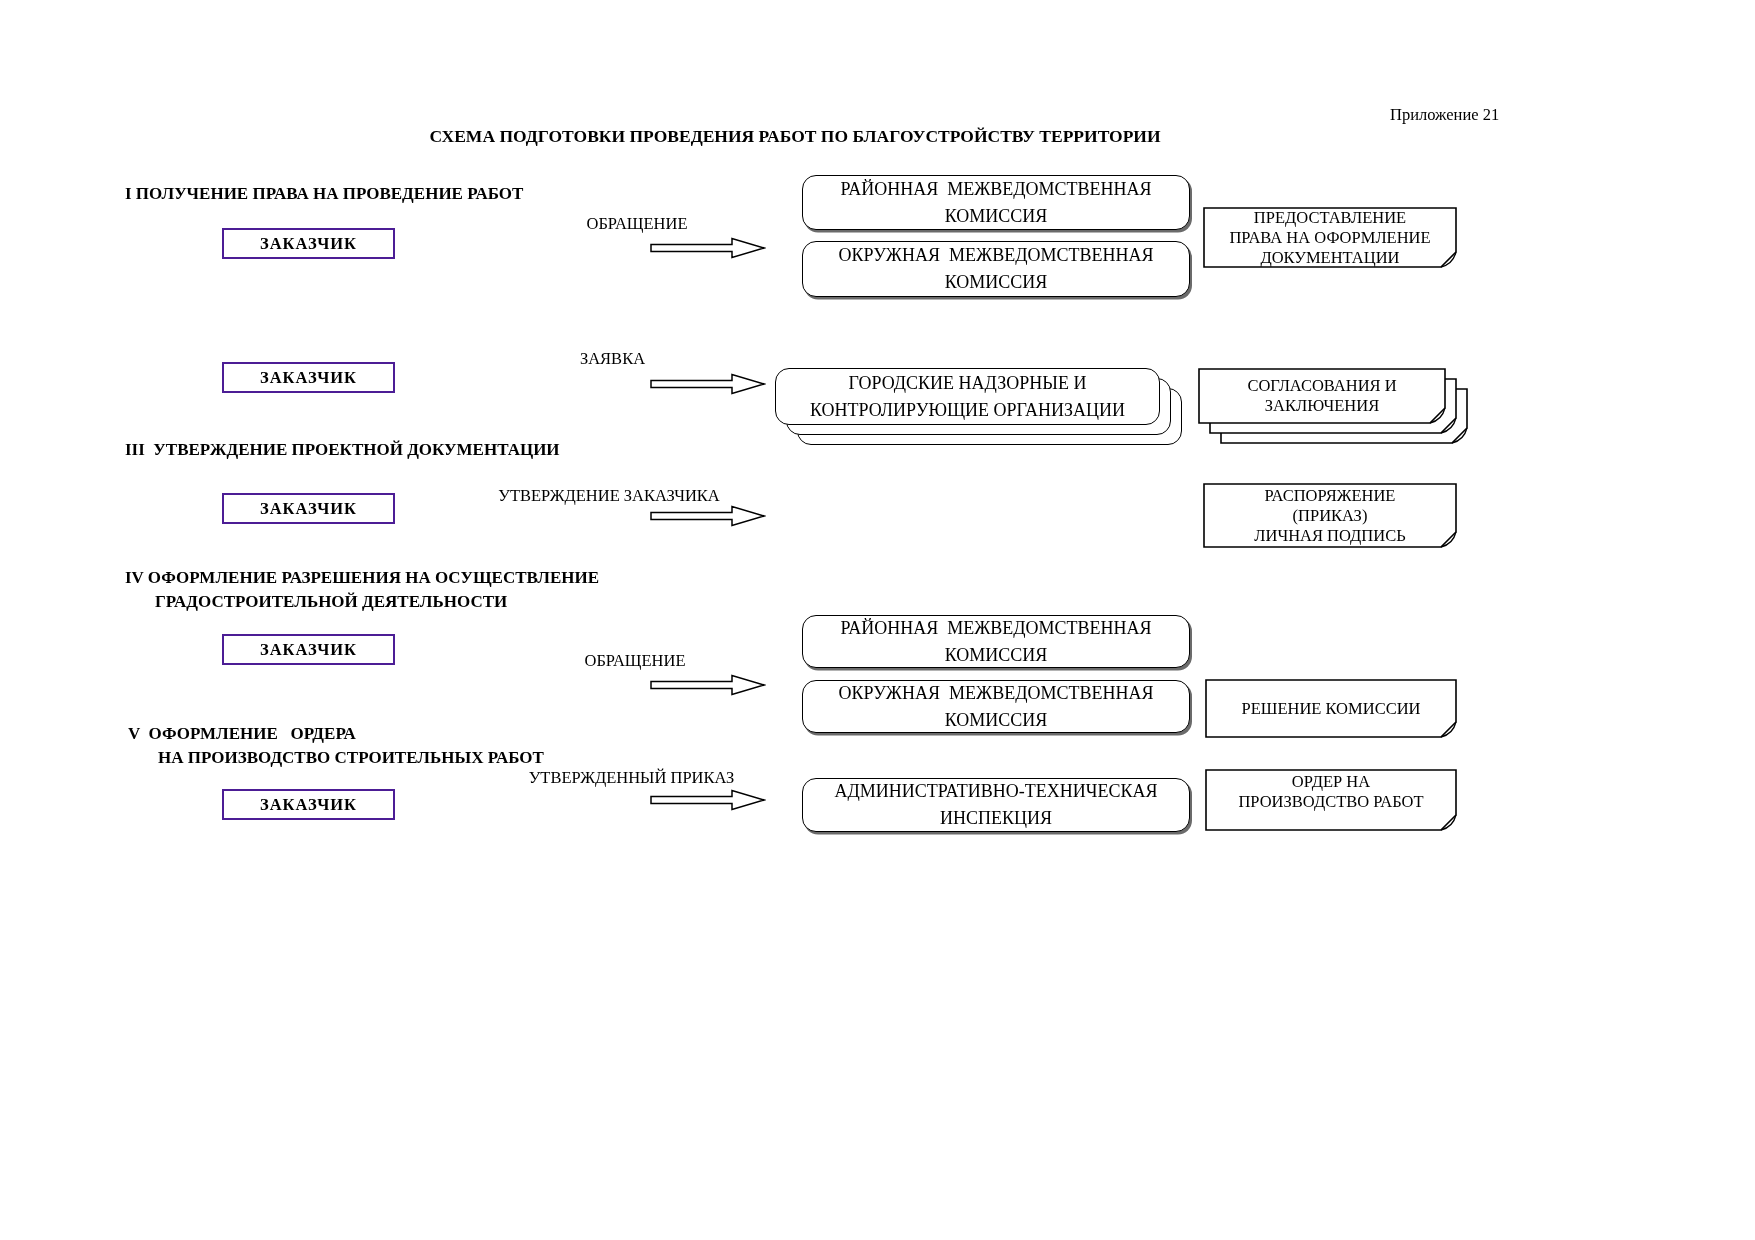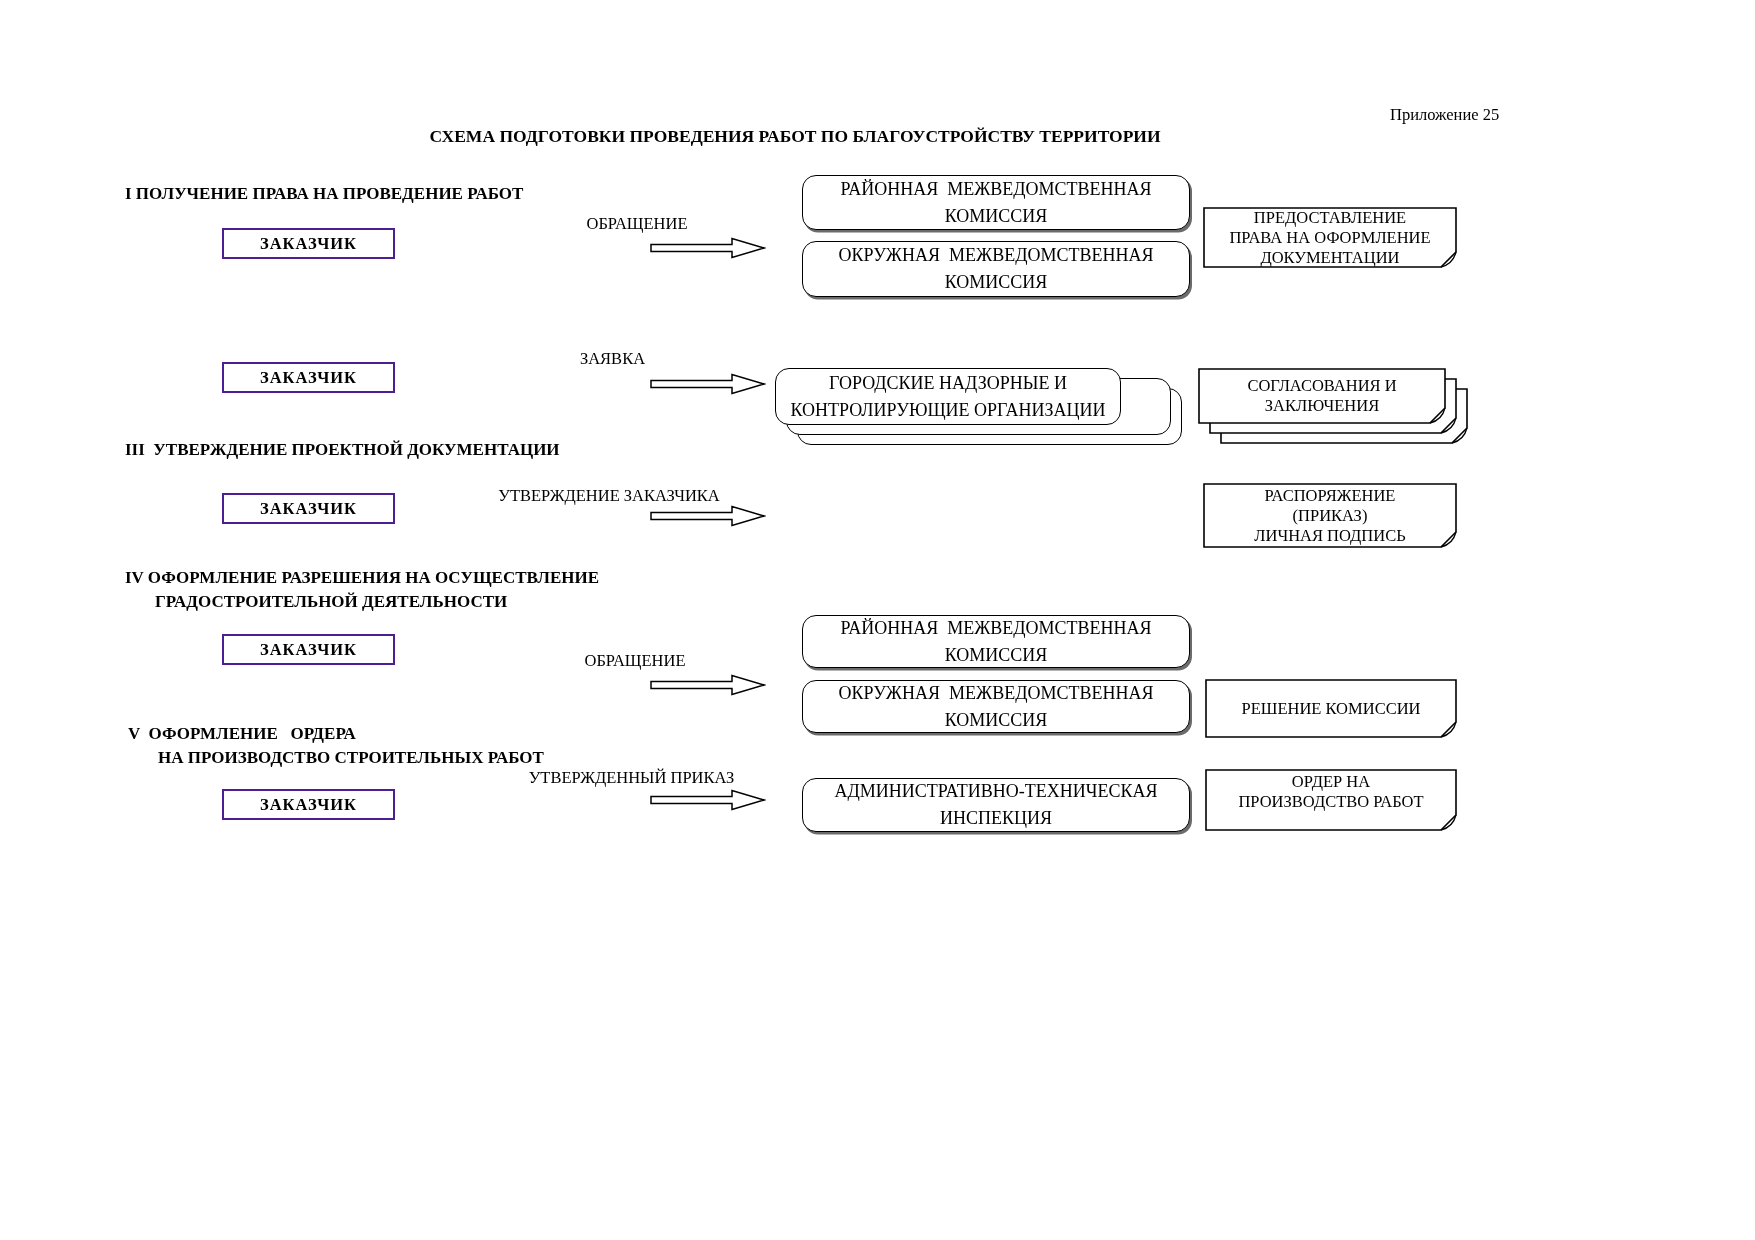--- a/index.html
+++ b/index.html
@@ -40,21 +40,21 @@
     display: flex; align-items: center; justify-content: center;
     text-align: center; font-size: 16.5px; line-height: 20px; white-space: pre-wrap;
     padding: 2px 4px; box-sizing: border-box;
   }
 </style>
 </head>
 <body>
 
 <div class="canvas">
 
-  <div class="appendix" style="left:1390px; top:105px;">Приложение 25</div>
+  <div class="appendix" style="left:1390px; top:105px;">Приложение 21</div>
 
   <div class="title" style="left:300px; top:126px; width:990px;">СХЕМА ПОДГОТОВКИ ПРОВЕДЕНИЯ РАБОТ ПО БЛАГОУСТРОЙСТВУ ТЕРРИТОРИИ</div>
 
   <div class="heading" style="left:125px; top:182px;">I ПОЛУЧЕНИЕ ПРАВА НА ПРОВЕДЕНИЕ РАБОТ</div>
 
   <div class="customer" style="left:222px; top:228px;">
     <span>ЗАКАЗЧИК</span>
   </div>
 
   <div class="flow-label" style="left:552px; top:214px; width:170px;">ОБРАЩЕНИЕ</div>
@@ -93,21 +93,21 @@
   <div class="flow-label" style="left:540px; top:349px; width:145px;">ЗАЯВКА</div>
 
   <div class="arrow" style="left:650px; top:373px;">
     <svg width="116" height="22" viewBox="0 0 116 22">
       <path d="M1,7.5 L82,7.5 L82,1.5 L114,11 L82,20.5 L82,14.5 L1,14.5 Z" fill="#fff" stroke="#000" stroke-width="1.5"></path>
     </svg>
   </div>
 
   <div class="stack-round" style="left:797px; top:388px; width:385px; height:57px;"></div>
   <div class="stack-round" style="left:786px; top:378px; width:385px; height:57px;"></div>
-  <div class="round" style="left:775px; top:368px; width:346px; height:57px;font-family:Liberation Serif, serif;">
+  <div class="round" style="left:775px; top:368px; width:385px; height:57px;font-family:Liberation Serif, serif;">
     <div class="bt">ГОРОДСКИЕ НАДЗОРНЫЕ И
 КОНТРОЛИРУЮЩИЕ ОРГАНИЗАЦИИ</div>
   </div>
 
   <div class="doc" style="left:1220px; top:388px; width:248px; height:56px;">
       <svg width="248" height="56">
         <path d="M1 1 H247 V40 L232 55 H1 Z" fill="#fff" stroke="#000" stroke-width="1.6"></path>
         <path d="M232 55 Q244 52 247 40" fill="none" stroke="#000" stroke-width="1.3"></path>
       </svg>
     </div>

